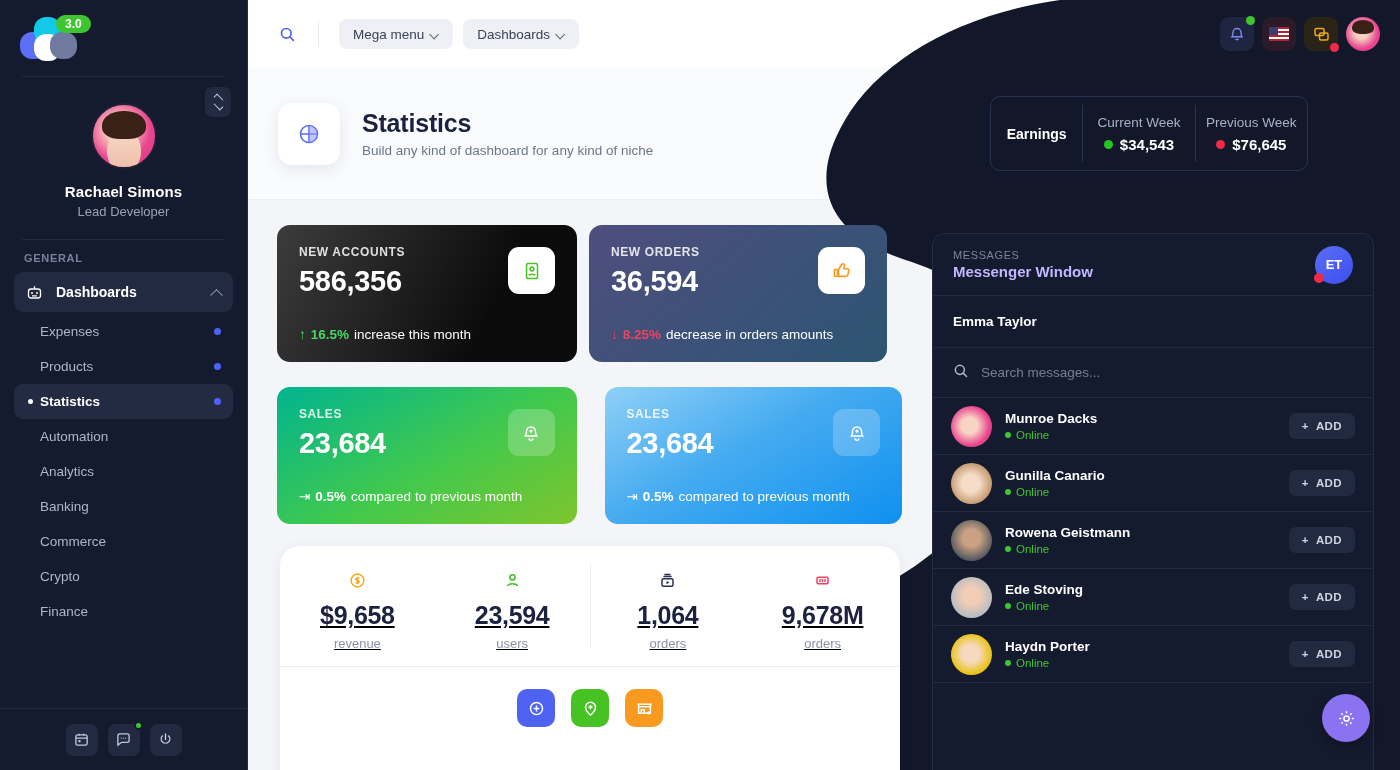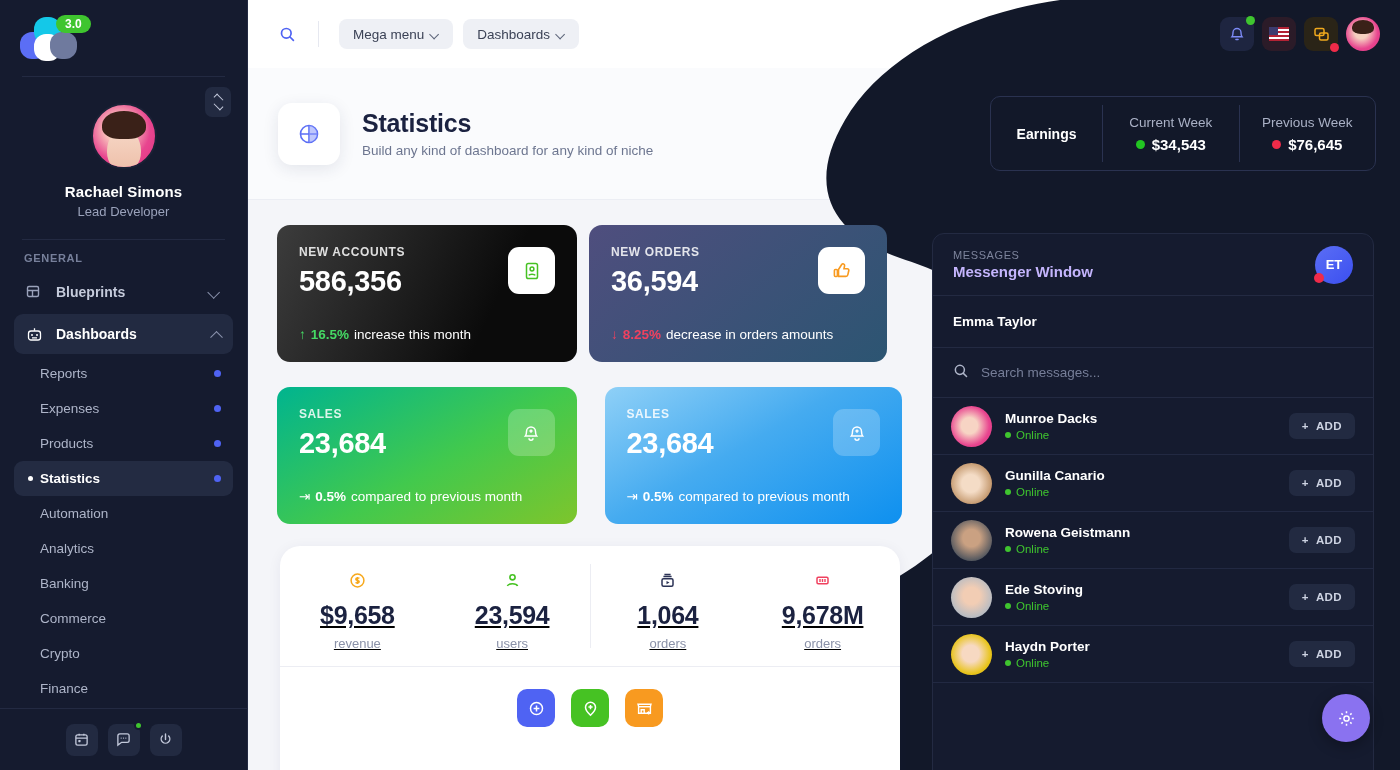--- a/index.html
+++ b/index.html
@@ -222,21 +222,21 @@
   .tbi.chat { background:#2a2417; }
   .tbi .dot { position:absolute; width:9px;height:9px;border-radius:50%; }
   .tbi .dot.green { background:#3fc52f; top:-1px; right:-1px; }
   .tbi .dot.red { background:#ef2b49; bottom:-1px; right:-1px; }
   .tb-ava { width:34px;height:34px;border-radius:50%;overflow:hidden;
     background: radial-gradient(circle at 45% 45%, #f6d0c0 0 24%, #e8458f 62%, #de2f7c 100%); cursor:pointer; position:relative; }
   .tb-ava::after { content:""; position:absolute; left:50%; top:8%; transform:translateX(-50%); width:22px;height:14px;border-radius:50% 50% 40% 40%; background:#3a2118; }
 
   
   .earnings {
-    position:absolute; left:990px; top:96px; width:386px; height:75px;
+    position:absolute; left:990px; top:96px; width:318px; height:75px;
     border:1px solid #2a3250; border-radius:10px; display:flex; z-index:8;
   }
   .e-cell { flex:1; display:flex; flex-direction:column; align-items:center; justify-content:center; }
   .e-cell.lbl { flex:.82; }
   .e-vsep { width:1px; background:#2a3250; margin:8px 0; }
   .e-title { color:#fff; font-size:14px; font-weight:700; }
   .e-cap { color:#aab1c6; font-size:13.5px; }
   .e-val { color:#fff; font-size:15px; font-weight:700; margin-top:6px; display:flex; align-items:center; gap:7px; }
   .e-val .ed { width:9px;height:9px;border-radius:50%; }
 </style>
@@ -264,49 +264,34 @@
       </div>
       <div class="avatar-big"></div>
       <div class="profile-name">Rachael Simons</div>
       <div class="profile-role">Lead Developer</div>
     </div>
     <div class="sb-divider"></div>
 
     <div class="nav-scroll">
       <div class="nav-section-title">GENERAL</div>
 
-      <div class="nav-item">
-        <span class="n-ico">
-          <svg width="16" height="16" viewBox="0 0 16 16" fill="none" stroke="#9aa2bb" stroke-width="1.4">
-            <rect x="1.5" y="2.5" width="11" height="10" rx="1.5"></rect>
-              <path d="M1.5 6.5h11M6.5 6.5v6"></path>
-          </svg>
-        </span>
-        <span class="n-label">Blueprints</span>
-        <span class="n-chev down"></span>
-      </div>
 
       <div class="nav-item active">
         <span class="n-ico">
           <svg width="17" height="17" viewBox="0 0 17 17" fill="none" stroke="#ffffff" stroke-width="1.3">
             <rect x="2.5" y="5" width="12" height="9" rx="2.5"></rect>
               <circle cx="6" cy="9" r="1" fill="#fff" stroke="none"></circle>
             <circle cx="11" cy="9" r="1" fill="#fff" stroke="none"></circle>
               <path d="M8.5 2.2v2.6M6 11.8h5"></path>
           </svg>
         </span>
         <span class="n-label">Dashboards</span>
         <span class="n-chev up"></span>
       </div>
 
-      <div class="sub-item">
-        <span class="s-dot-left"></span>
-        <span class="s-label">Reports</span>
-        <span class="s-dot"></span>
-      </div>
       <div class="sub-item">
         <span class="s-dot-left"></span>
         <span class="s-label">Expenses</span>
         <span class="s-dot"></span>
       </div>
       <div class="sub-item">
         <span class="s-dot-left"></span>
         <span class="s-label">Products</span>
         <span class="s-dot"></span>
       </div>

